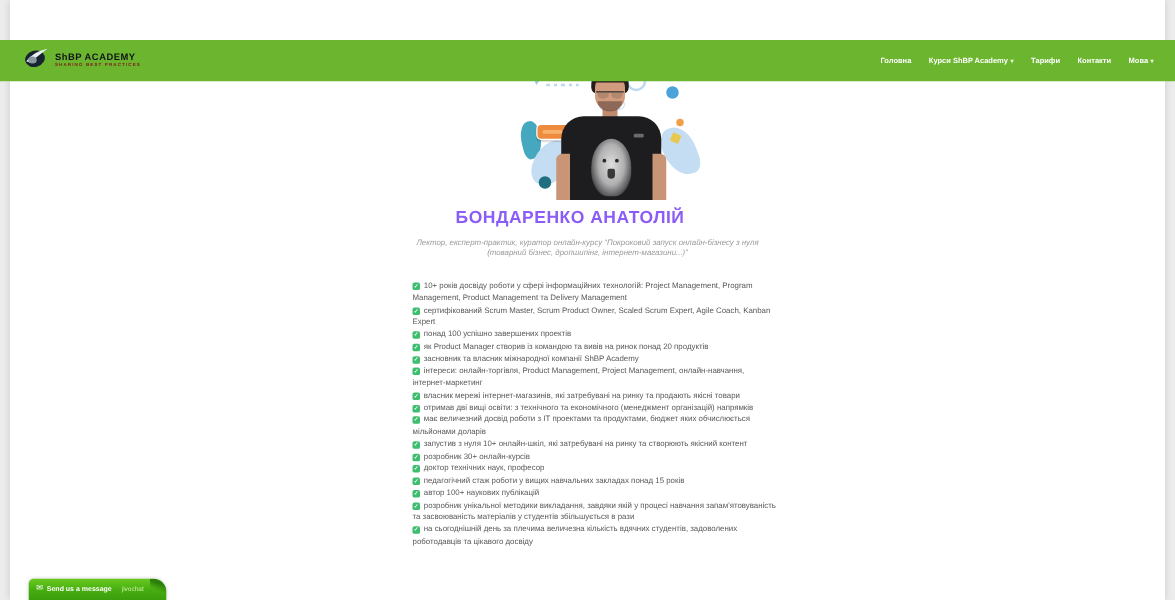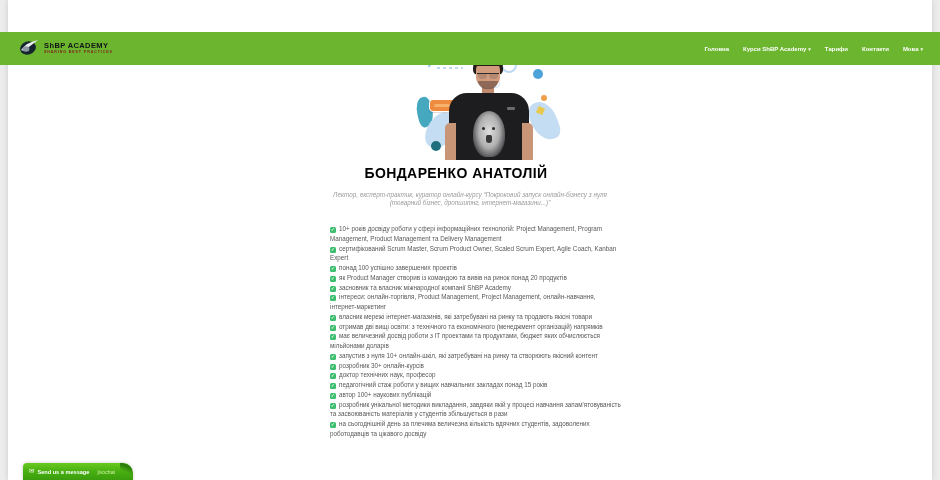--- a/index.html
+++ b/index.html
@@ -73,21 +73,21 @@
           border-radius:50% 50% 40% 40%; opacity:.92; }
   .lion-eye { position:absolute; top:16px; width:3px; height:3px; background:#2a2a2a; border-radius:50%; }
   .lion-eye.l { left:9px; } .lion-eye.r { left:19px; }
   .lion-nose { position:absolute; left:13px; top:24px; width:6px; height:8px;
                background:#3c3c3e; border-radius:2px 2px 4px 4px; }
   .chest-mark { position:absolute; left:58px; top:14px; width:8px; height:3px;
                 background:#6a6a6e; border-radius:1px; }
 
   
   .name { position:absolute; left:0; top:165px; width:912px; text-align:center;
-          font-size:14px; font-weight:bold; color:#000000; letter-spacing:.4px; }
+          font-size:14px; font-weight:bold; color:#8b5cf6; letter-spacing:.4px; }
   .subtitle { position:absolute; left:320px; top:191px; width:300px; text-align:center;
               font-size:6.3px; font-style:italic; color:#9a9a9a; line-height:8.2px; }
   .achievements { position:absolute; left:330px; top:224px; width:292px; list-style:none; }
   .achievements li { font-size:6.3px; color:#585858; line-height:9.75px; }
   .check { display:inline-block; width:6px; height:6px; background:#3dbd6e;
            border-radius:1.5px; color:#fff; font-size:4.6px; line-height:6px;
            text-align:center; margin-right:3px; vertical-align:0; font-weight:bold; }
 
   
   .jivo { position:absolute; left:23px; bottom:0; width:110px; height:17px; z-index:30;

